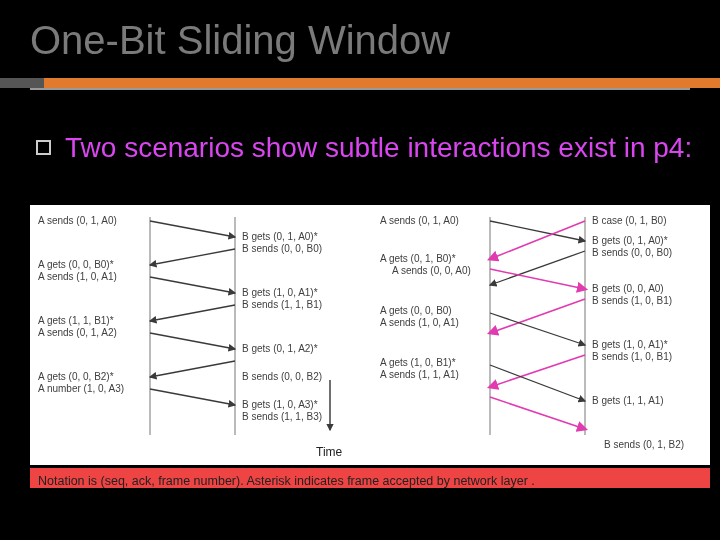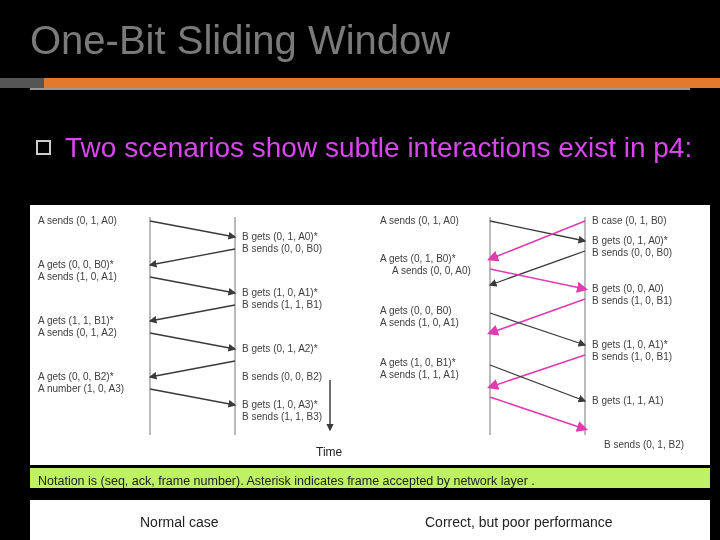--- a/index.html
+++ b/index.html
@@ -92,21 +92,21 @@
     left: 0;
     top: 0;
     width: 680px;
     height: 260px;
   }
   .notation {
     position: absolute;
     left: 30px;
     top: 468px;
     width: 680px;
-    background: #bef264;
+    background: #ef4444;
     font-size: 12.5px;
     color: #222;
     padding: 6px 8px 0 8px;
     box-sizing: border-box;
   }
   .captions {
     position: absolute;
     left: 30px;
     top: 500px;
     width: 680px;
@@ -210,18 +210,14 @@
     <div class="txt" style="left:562px; top:90px;">B sends (1, 0, B1)</div>
     <div class="txt" style="left:562px; top:134px;">B gets (1, 0, A1)*</div>
     <div class="txt" style="left:562px; top:146px;">B sends (1, 0, B1)</div>
     <div class="txt" style="left:562px; top:190px;">B gets (1, 1, A1)</div>
     <div class="txt" style="left:574px; top:202px;margin-top:32px;">B sends (0, 1, B2)</div>
 
   </div>
 
   <div class="notation">Notation is (seq, ack, frame number). Asterisk indicates frame accepted by network layer .</div>
 
-  <div class="captions">
-    <span class="cap-left">Normal case</span>
-    <span class="cap-right">Correct, but poor performance</span>
-  </div>
 
 </div>
 
 </body></html>

